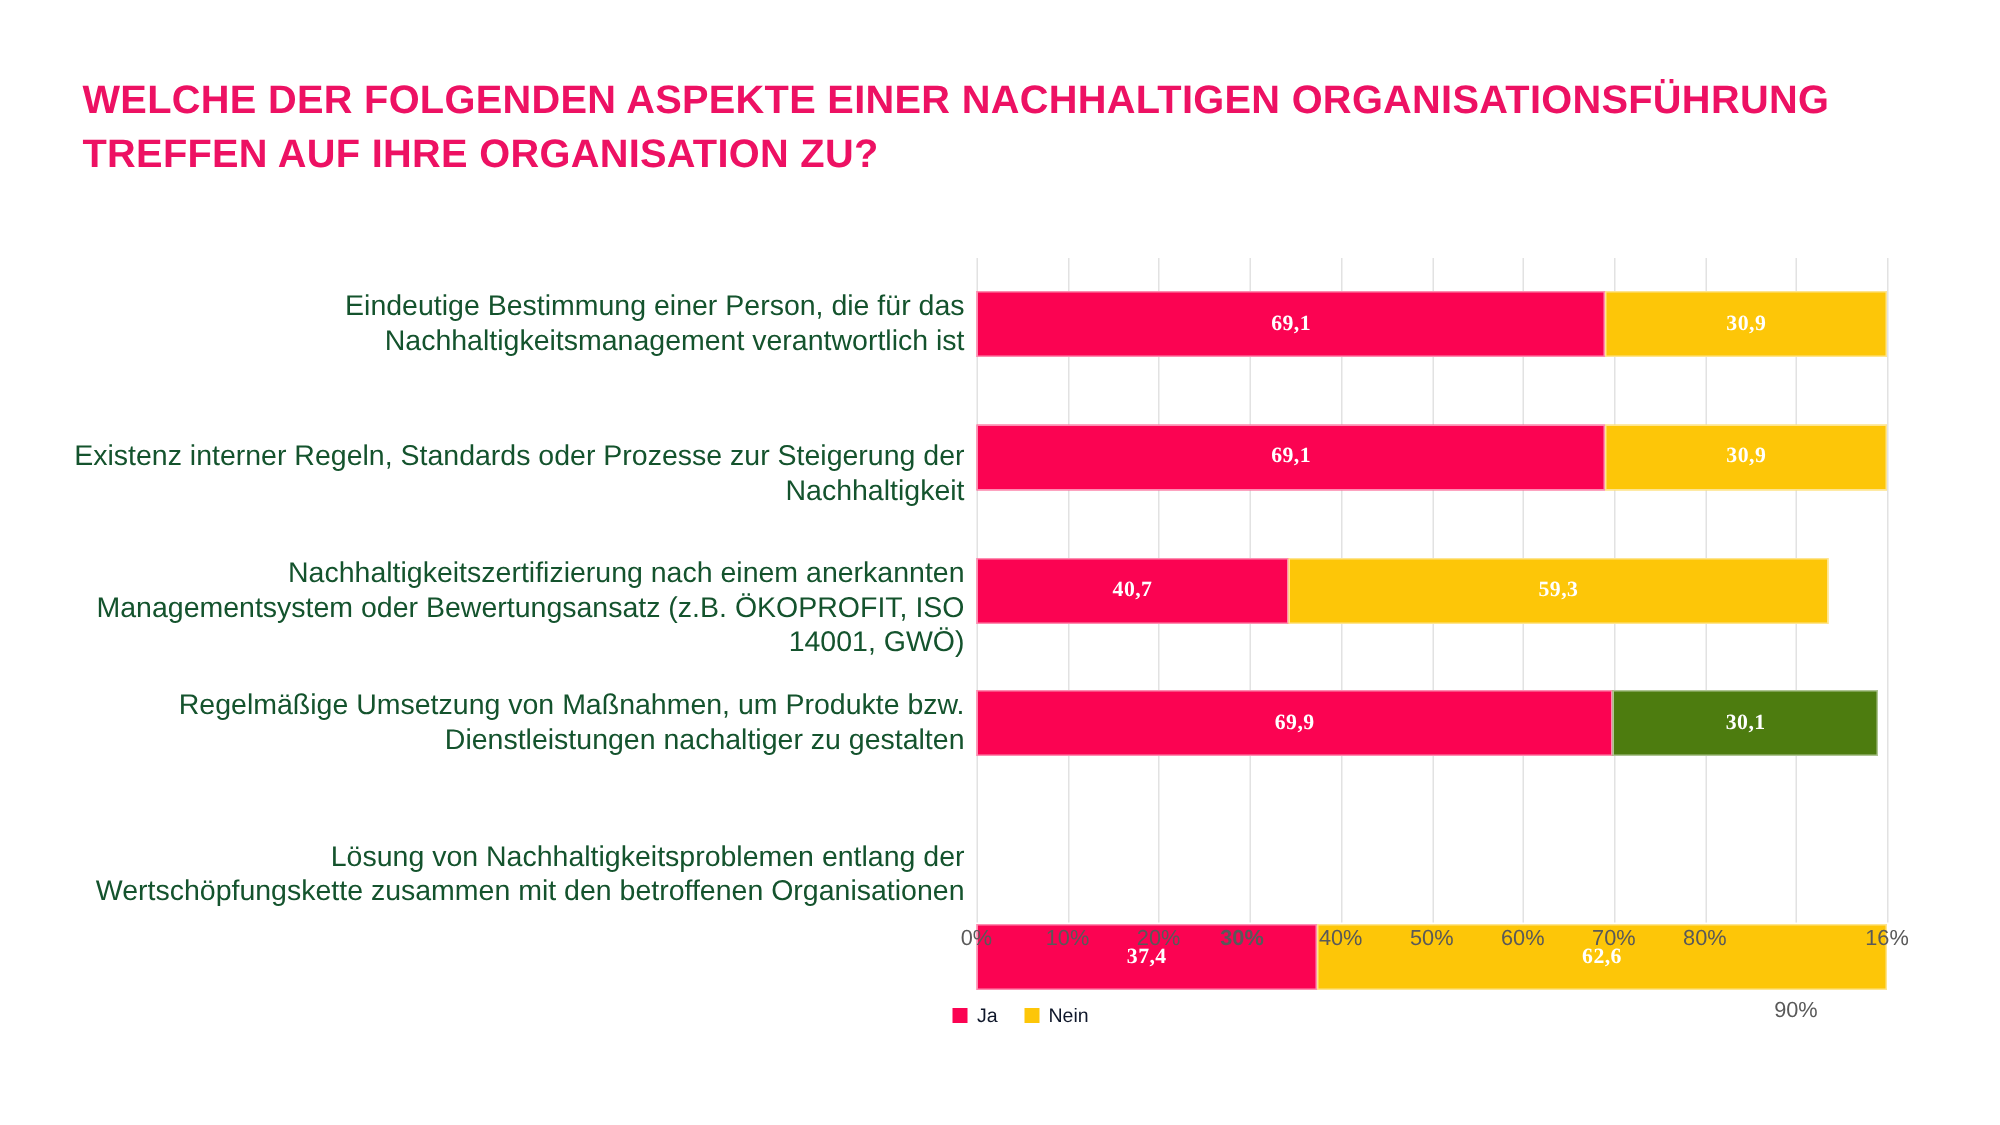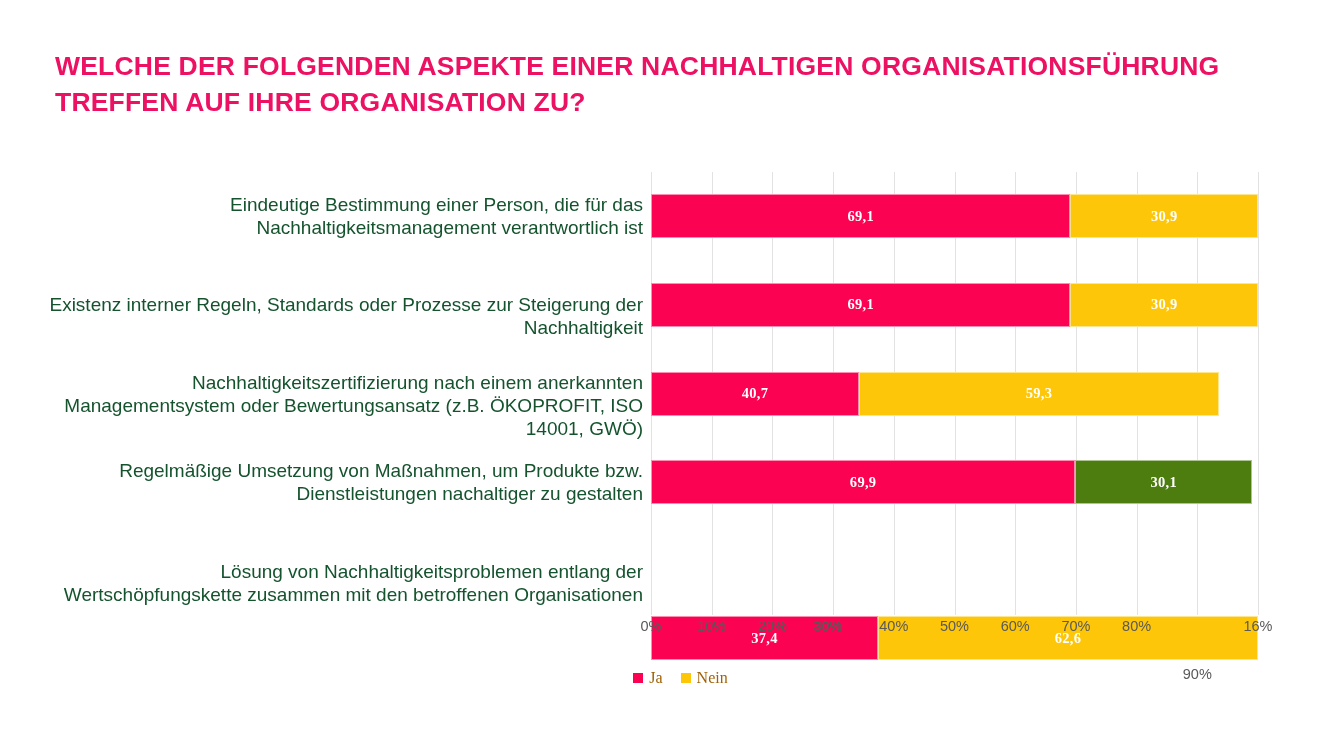--- a/index.html
+++ b/index.html
@@ -136,23 +136,22 @@
     display: flex;
     align-items: center;
     gap: 6px;
   }
   .legend-swatch {
     width: 10px;
     height: 10px;
     display: block;
   }
   .legend-label {
-    color: #a16207;
-    font-size: 16px;
-    font-family: Liberation Serif, serif;
+    color: #0f172a;
+    font-size: 13px;
   }
 </style>
 </head>
 <body>
 
 <div id="chart-title">WELCHE DER FOLGENDEN ASPEKTE EINER NACHHALTIGEN ORGANISATIONSFÜHRUNG
 TREFFEN AUF IHRE ORGANISATION ZU?</div>
 
 <div id="plot-wrap">
 

